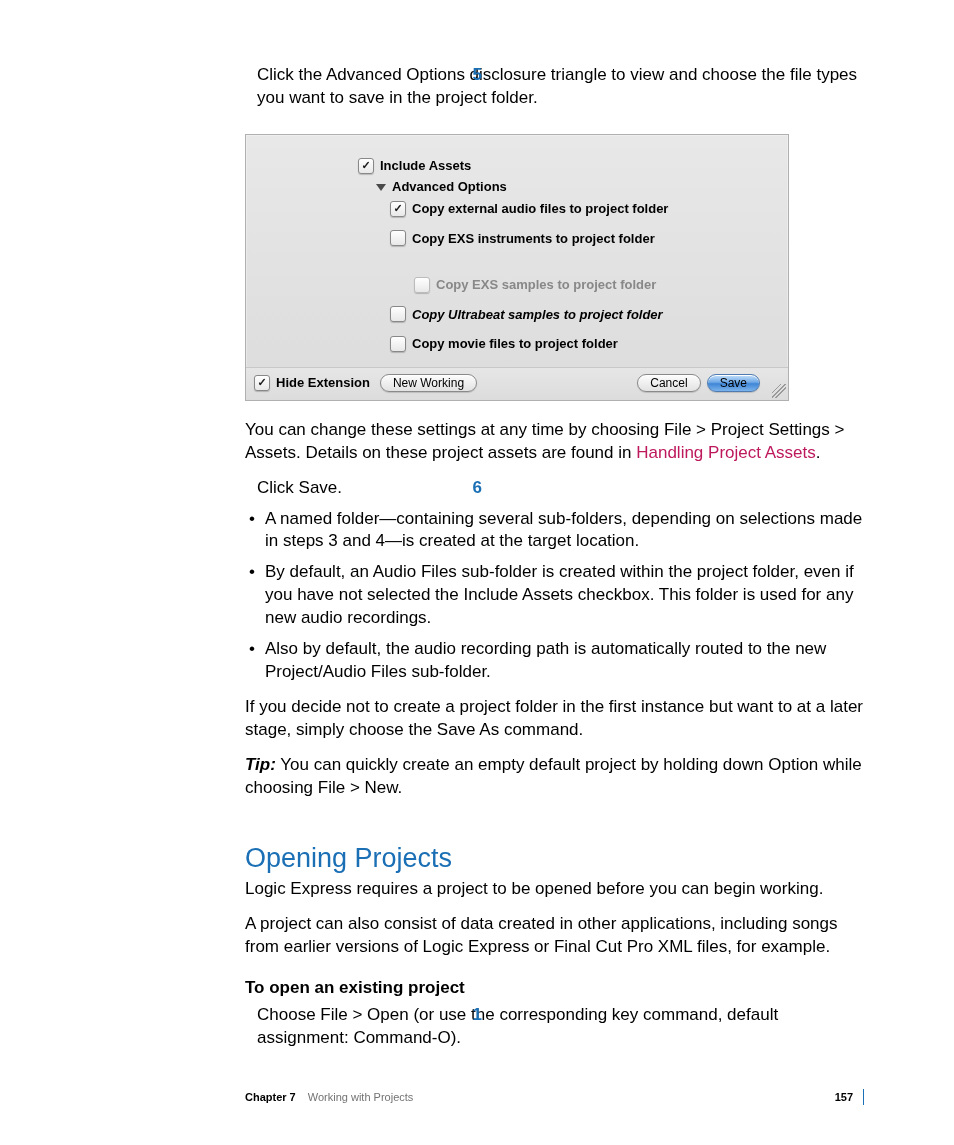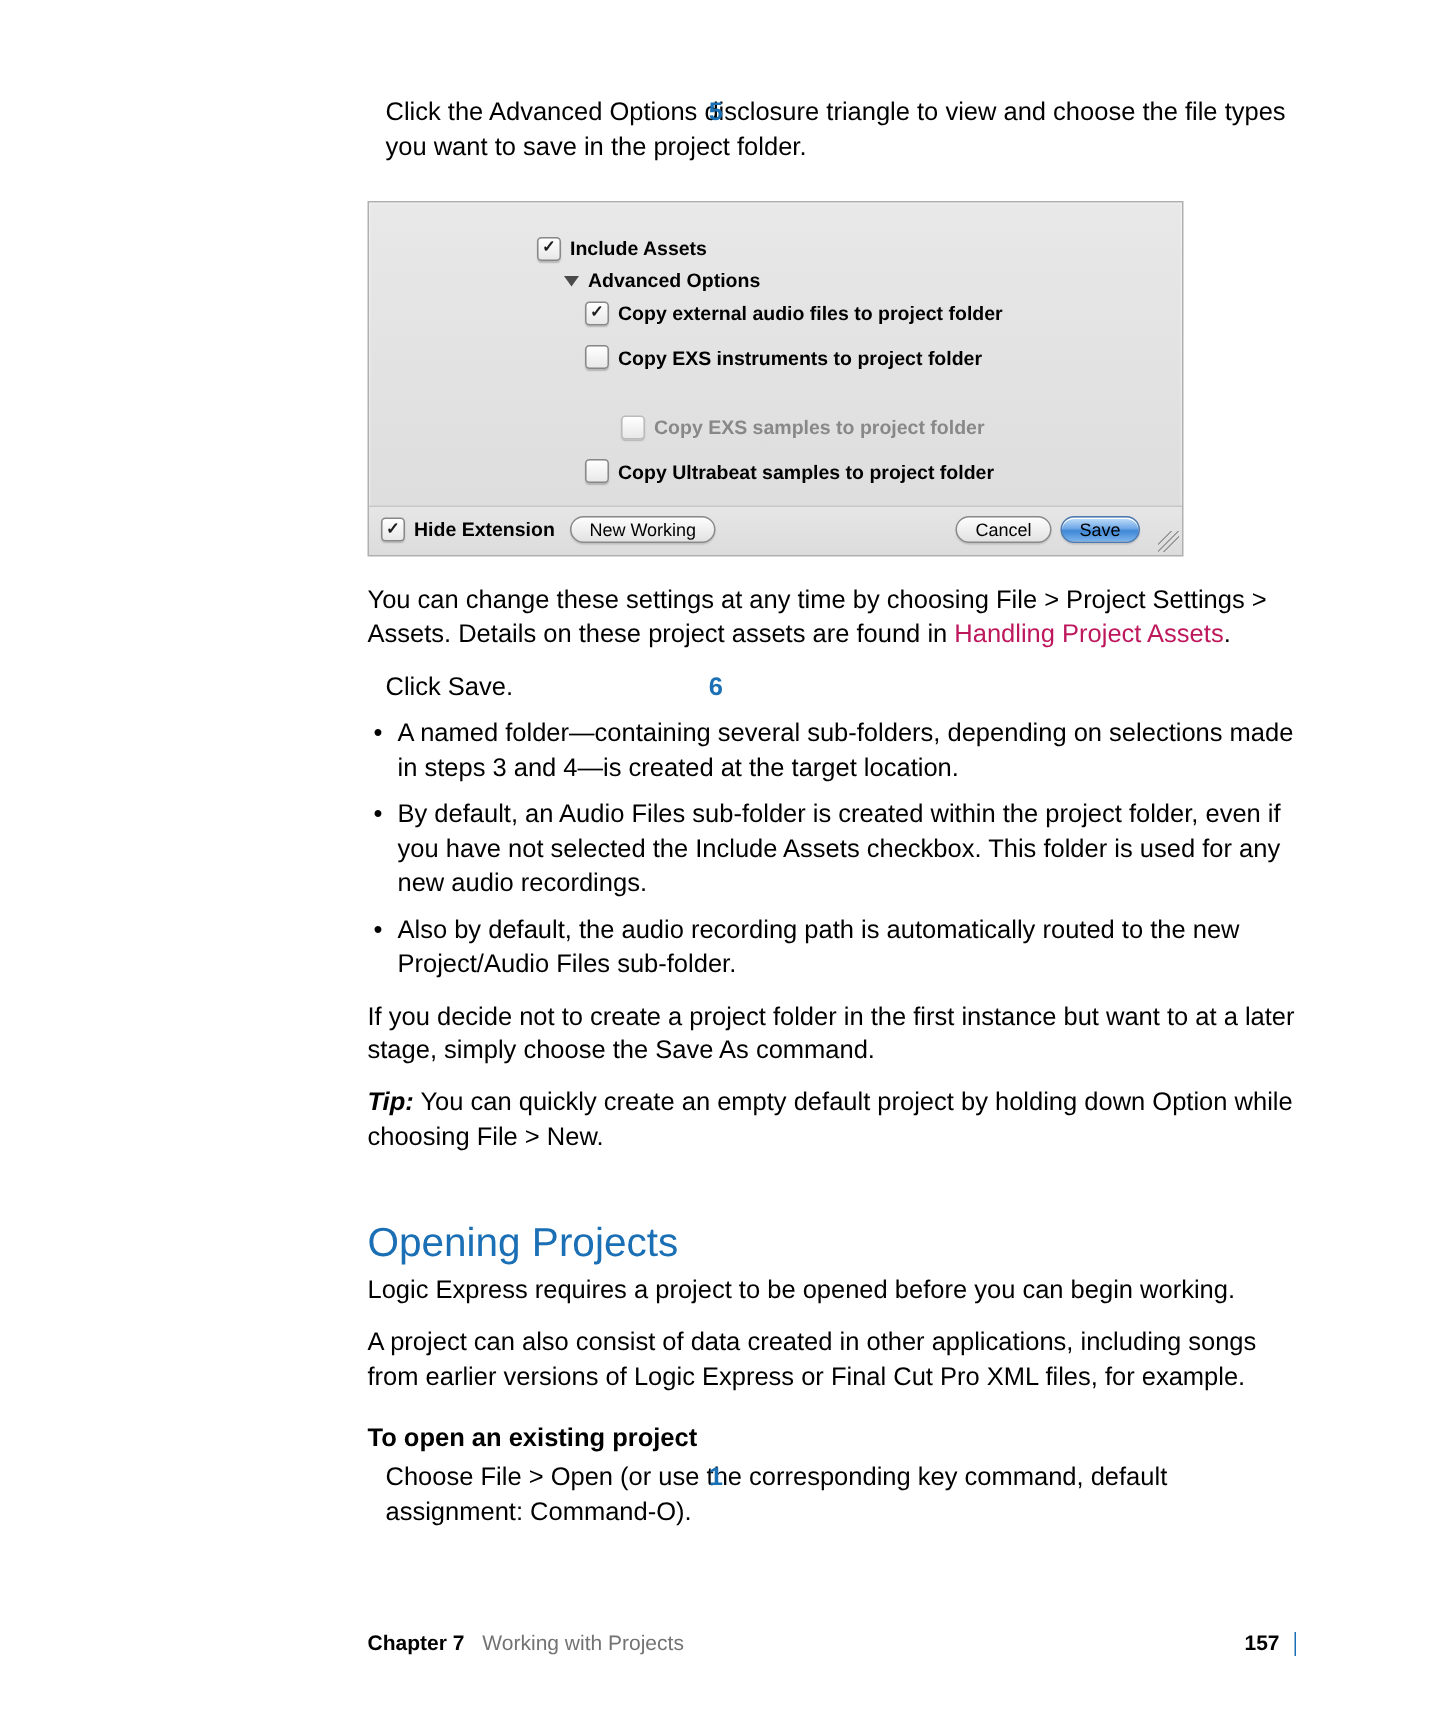--- a/index.html
+++ b/index.html
@@ -154,21 +154,21 @@
     font-weight: 600;
     margin-top: 18px;
   }
   .footer {
     position: absolute;
     bottom: 40px;
     left: 245px;
     right: 80px;
     display: flex;
     align-items: center;
-    font-size: 14px;
+    font-size: 11px;
   }
   .footer .chapter-label { font-weight: 600; margin-right: 12px; }
   .footer .chapter-title { color: #737373; }
   .footer .pnum { margin-left: auto; font-weight: 600; }
   .footer .vline {
     width: 1px;
     height: 16px;
     background: #1a6fb5;
     margin: 0 10px 0 10px;
   }
@@ -199,23 +199,27 @@
           <span class="dlg-label">Copy external audio files to project folder</span>
         </div>
         <div class="dlg-row indent2" style="margin-top:12px;">
           <span class="chk"></span>
           <span class="dlg-label">Copy EXS instruments to project folder</span>
         </div>
         <div class="dlg-row indent3">
           <span class="chk" style="border-color:#bbb;"></span>
           <span class="dlg-label dim">Copy EXS samples to project folder</span>
         </div>
+        <div class="dlg-row indent2" style="margin-top:12px;font-style:italic;">
+          <span class="chk"></span>
+          <span class="dlg-label">Copy Ultrabeat samples to project folder</span>
+        </div>
         <div class="dlg-row indent2" style="margin-top:12px;">
           <span class="chk"></span>
-          <span class="dlg-label">Copy Ultrabeat samples to project folder</span>
+          <span class="dlg-label">Copy movie files to project folder</span>
         </div>
       </div>
       <div class="dialog-footer">
         <span class="chk checked"></span>
         <span class="dlg-label">Hide Extension</span>
         <button class="mac-btn" style="margin-left:10px;">New Working</button>
         <span class="spacer"></span>
         <button class="mac-btn">Cancel</button>
         <button class="mac-btn primary">Save</button>
         <span class="resize-grip"></span>

